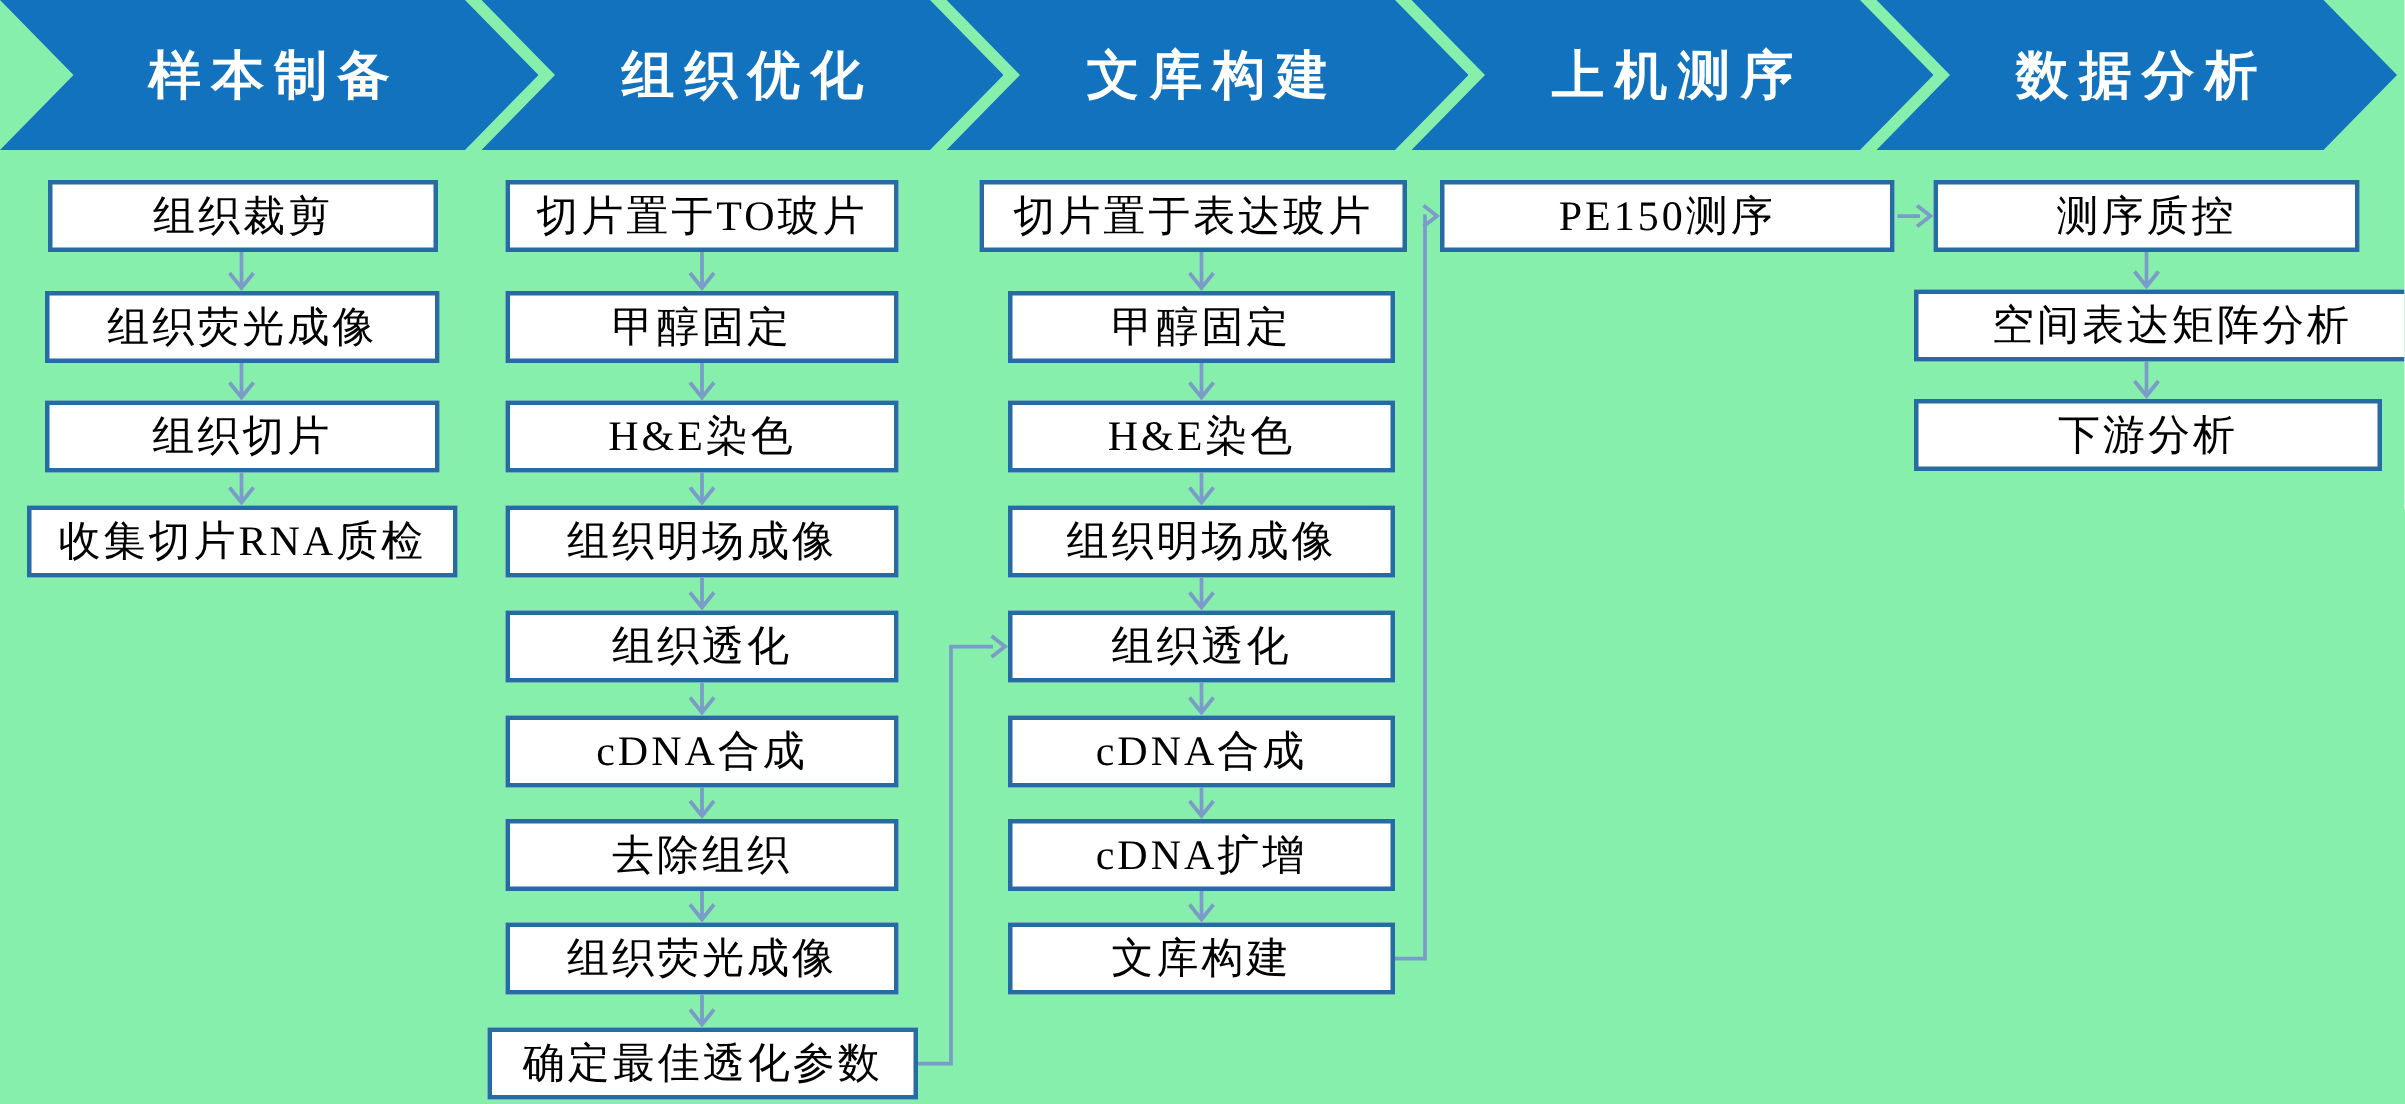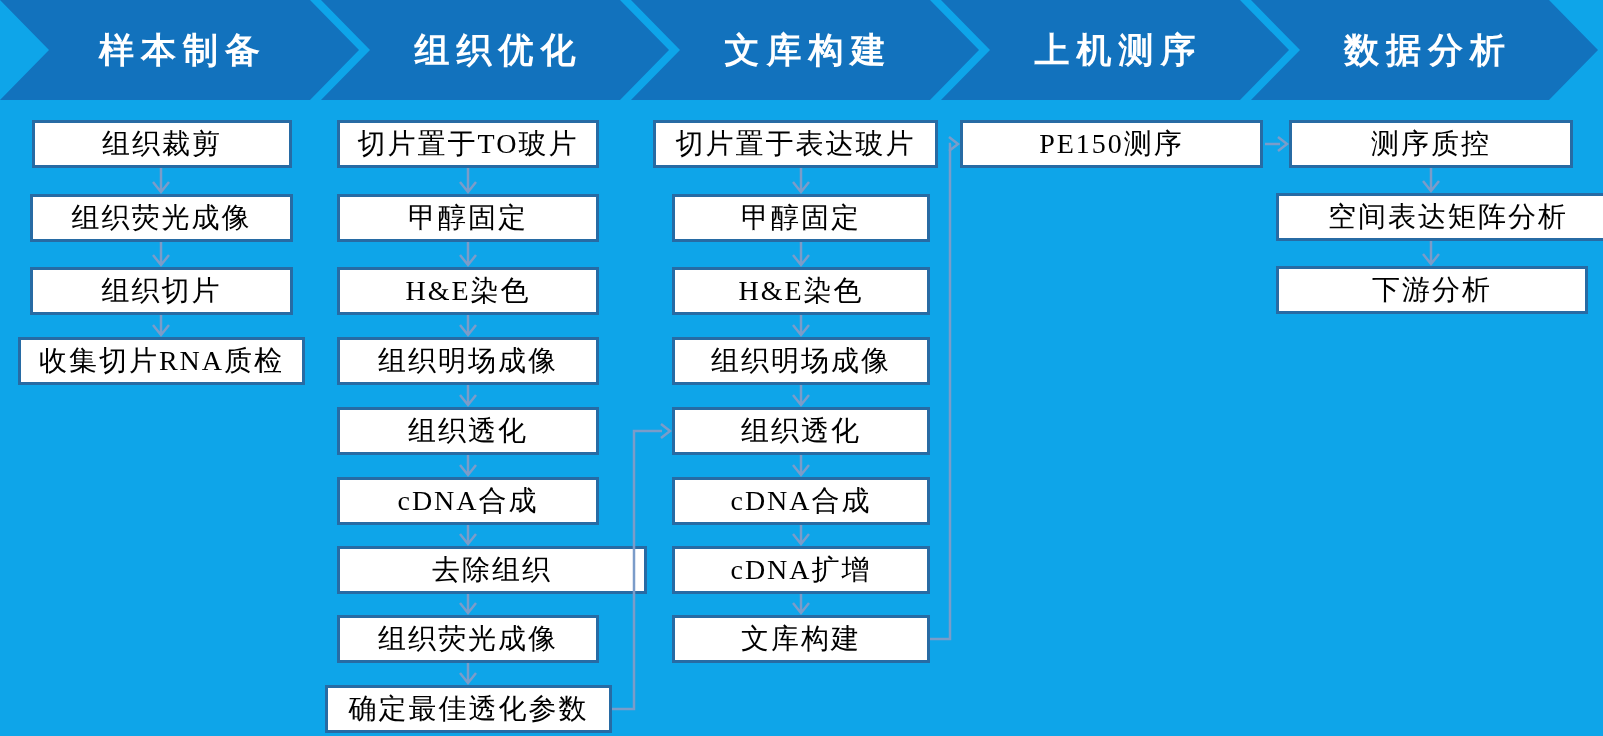--- a/index.html
+++ b/index.html
@@ -6,21 +6,21 @@
     --chevron:#1272BD;
     --chev-text:#FFFFFF;
     --box-border:#276BA4;
     --box-fill:#FFFFFF;
     --box-text:#000000;
     --arrow:#7B9CC9;
   }
   *{margin:0;padding:0;box-sizing:border-box;}
   html,body{background:#fff;}
   body{font-family:"Liberation Serif","DejaVu Serif",serif;}
-  #canvas{position:relative;width:1603px;height:736px;background:#0ea5e9;overflow:hidden;}
+  #canvas{position:relative;width:1603px;height:736px;background:#86efac;overflow:hidden;}
   .stage{
     position:absolute;top:0;height:100px;background:var(--chevron);
     display:flex;align-items:center;justify-content:center;
     clip-path:polygon(0 0, calc(100% - 49px) 0, 100% 50%, calc(100% - 49px) 100%, 0 100%, 49px 50%);
   }
   .stage span{
     color:var(--chev-text);font-weight:bold;font-size:35px;
     letter-spacing:7px;padding-left:7px;white-space:nowrap;
   }
   .box{
@@ -58,21 +58,21 @@
   <div class="box" style="left:30px;top:194px;width:263px">组织荧光成像</div>
   <div class="box" style="left:30px;top:267px;width:263px">组织切片</div>
   <div class="box" style="left:18px;top:337px;width:287px">收集切片RNA质检</div>
 
   <div class="box" style="left:337px;top:120px;width:262px">切片置于TO玻片</div>
   <div class="box" style="left:337px;top:194px;width:262px">甲醇固定</div>
   <div class="box" style="left:337px;top:267px;width:262px">H&amp;E染色</div>
   <div class="box" style="left:337px;top:337px;width:262px">组织明场成像</div>
   <div class="box" style="left:337px;top:407px;width:262px">组织透化</div>
   <div class="box" style="left:337px;top:477px;width:262px">cDNA合成</div>
-  <div class="box" style="left:337px;top:546px;width:310px">去除组织</div>
+  <div class="box" style="left:337px;top:546px;width:262px">去除组织</div>
   <div class="box" style="left:337px;top:615px;width:262px">组织荧光成像</div>
   <div class="box" style="left:325px;top:685px;width:287px">确定最佳透化参数</div>
 
   <div class="box" style="left:653px;top:120px;width:285px">切片置于表达玻片</div>
   <div class="box" style="left:672px;top:194px;width:258px">甲醇固定</div>
   <div class="box" style="left:672px;top:267px;width:258px">H&amp;E染色</div>
   <div class="box" style="left:672px;top:337px;width:258px">组织明场成像</div>
   <div class="box" style="left:672px;top:407px;width:258px">组织透化</div>
   <div class="box" style="left:672px;top:477px;width:258px">cDNA合成</div>
   <div class="box" style="left:672px;top:546px;width:258px">cDNA扩增</div>

